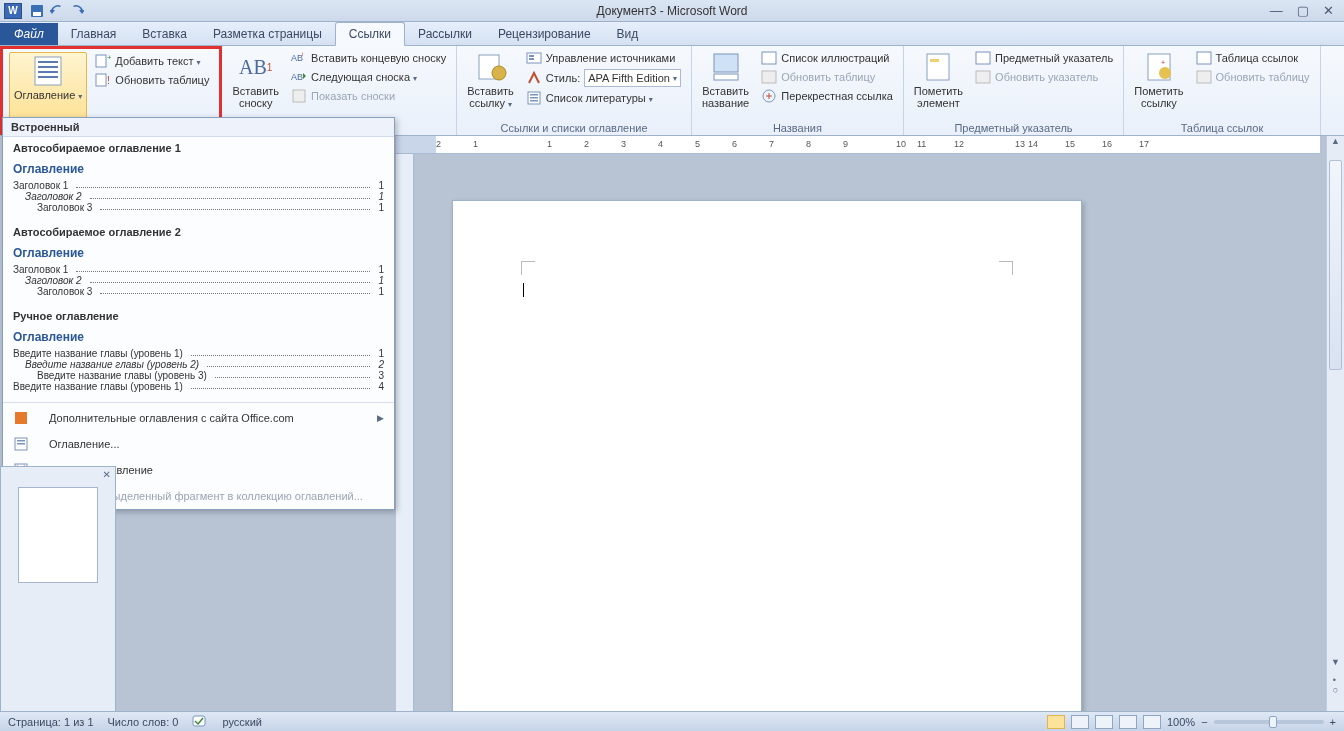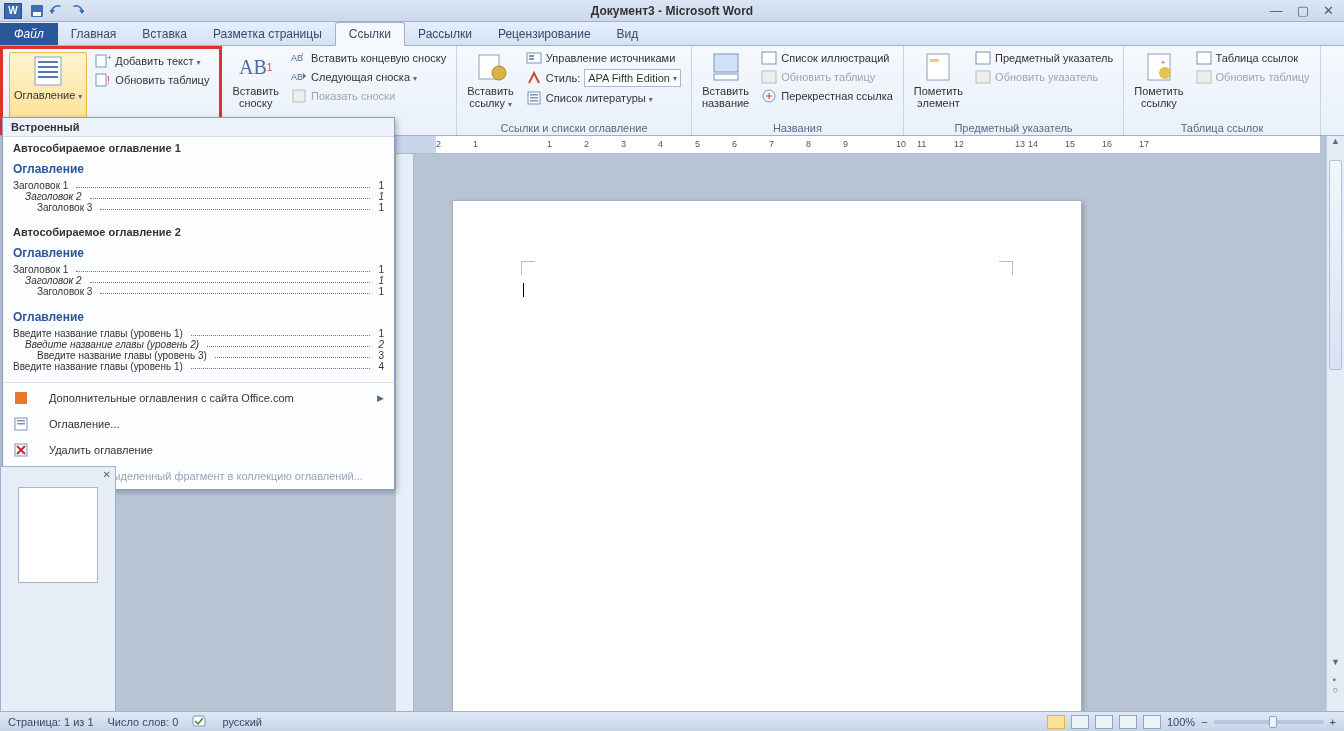--- a/index.html
+++ b/index.html
@@ -2,21 +2,21 @@
 <html><head>
 <meta charset="utf-8">
 <style>
 * { margin: 0; padding: 0; box-sizing: border-box; font-family: "Segoe UI", Tahoma, sans-serif; }
 body { background: #b8c4d4; width: 1344px; height: 731px; overflow: hidden; font-size: 11px; color: #333; }
 
 .titlebar { height: 22px; background: linear-gradient(#dbe6f4,#cdd9ea); display: flex; align-items: center; position: relative; border-bottom: 1px solid #9fb2cc; }
 .titlebar .word-icon { width: 18px; height: 16px; margin-left: 4px; background: #3a6ab5; color:#fff; font-weight:bold; font-size:10px; display:flex; align-items:center; justify-content:center; border:1px solid #2a4f8a; }
 .titlebar .qat { display:flex; gap:6px; margin-left:8px; }
 .titlebar .qat span { width:14px; height:14px; }
-.titlebar .title { position:absolute; left:50%; transform:translateX(-50%); font-size:12px;font-weight:bold; }
+.titlebar .title { position:absolute; left:50%; transform:translateX(-50%); font-size:12px; }
 .titlebar .winbtns { margin-left:auto; display:flex; gap:14px; padding-right:10px; color:#4a5a75; font-size:13px; }
 .titlebar .winbtns span { cursor:default; }
 
 .tabs { height:24px; background: linear-gradient(#e6eefb,#d5e1f2); display:flex; align-items:flex-end; border-bottom:1px solid #9fb2cc; }
 .tab { padding: 4px 13px 4px; font-size:12px; color:#3b4a63; cursor:default; }
 .tab.file { background:#2a579a; color:#fff; padding:4px 14px;font-style:italic; }
 .tab.active { background:#f6f9fd; border:1px solid #9fb2cc; border-bottom:1px solid #f6f9fd; border-radius:3px 3px 0 0; margin-bottom:-1px; }
 
 .ribbon { height:90px; background: linear-gradient(#f6f9fd,#e9f0fa); border-bottom:1px solid #9fb2cc; display:flex; }
 .group { border-right:1px solid #c6d4e8; padding:3px 6px 1px; display:flex; flex-direction:column; justify-content:space-between; }
@@ -451,20 +451,21 @@
         </div>
         <div class="toc-row l3">
           <span class="txt">Заголовок 3</span>
           <span class="dots"></span>
           <span class="pn">1</span>
         </div>
       </div>
   </div>
 
   <div class="item">
+    <div class="item-title">Ручное оглавление</div>
     <div class="toc-title">Оглавление</div>
     <div id="manual-rows">
         <div class="toc-row l1">
           <span class="txt">Введите название главы (уровень 1)</span>
           <span class="dots"></span>
           <span class="pn">1</span>
         </div>
         <div class="toc-row l2">
           <span class="txt">Введите название главы (уровень 2)</span>
           <span class="dots"></span>

